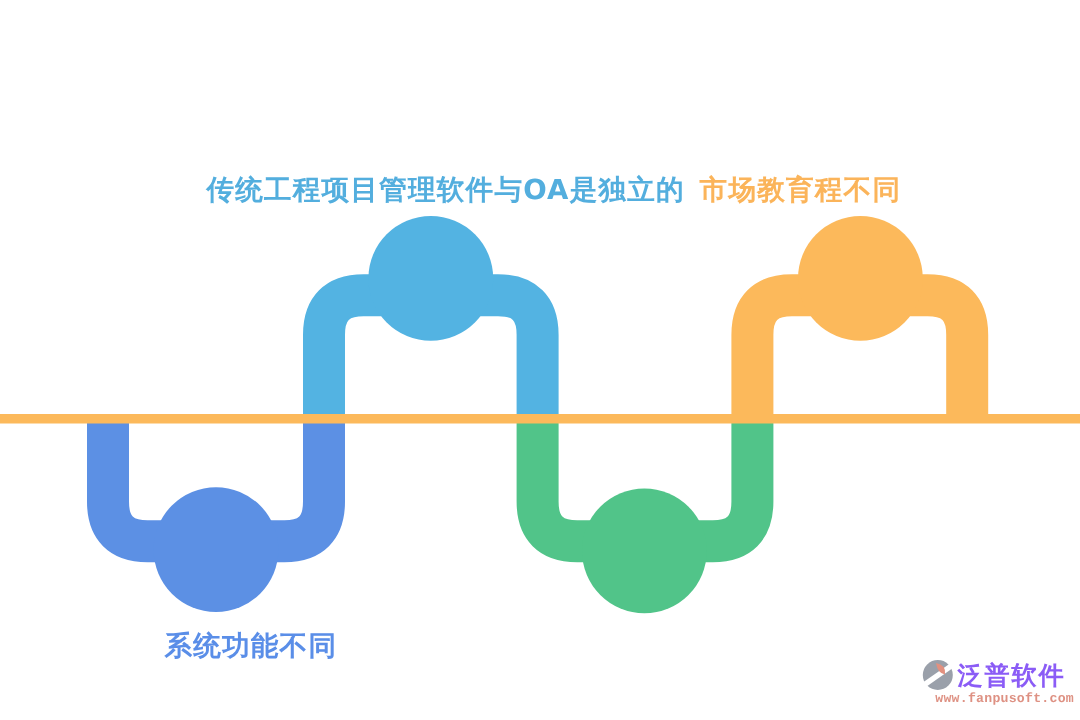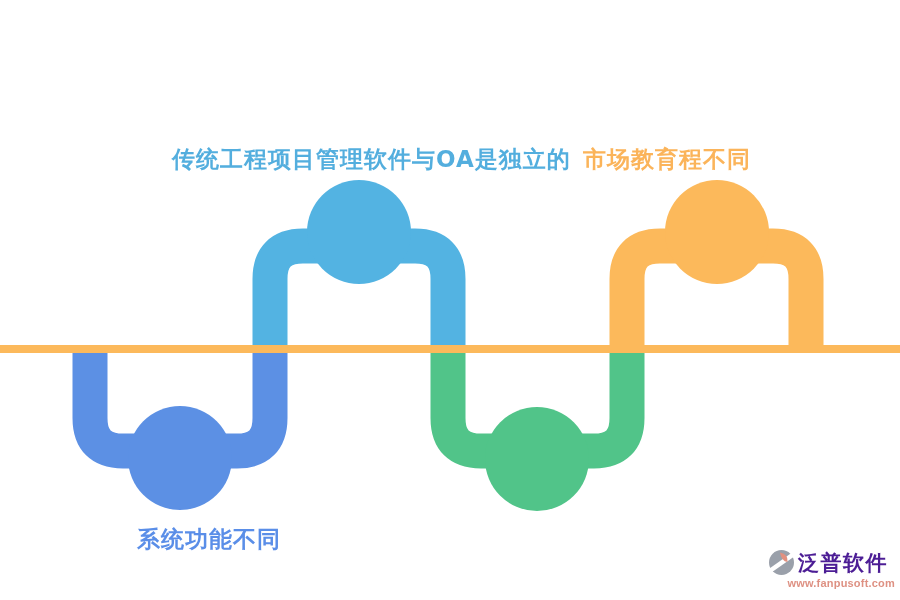--- a/index.html
+++ b/index.html
@@ -24,25 +24,25 @@
   .label-sky    { left: 172px; top: 147px; color: #53AEDE; }
   .label-orange { left: 583px; top: 147px; color: #FBB45A; }
   .label-royal  { left: 137px; top: 527px; color: #5A8EE8; }
   .label-green  { left: 478px; top: 527px; color: #53C78E; }
 
   .watermark { position: absolute; left: 768px; top: 549px; width: 127px; }
   .wm-row { display: flex; align-items: center; }
   .wm-icon { width: 27px; height: 27px; flex: 0 0 27px; margin-right: 3px; }
   .wm-brand {
     font-size: 21px; font-weight: bold;
-    color: #4c1d95; letter-spacing: 1.5px;
+    color: #8b5cf6; letter-spacing: 1.5px;
     white-space: nowrap; line-height: 26px;
   }
   .wm-url {
-    font-family: Liberation Sans, sans-serif;
+    font-family: Liberation Mono, monospace;
     font-size: 11px; font-weight: bold;
     color: #DE9183; letter-spacing: 0.2px;
     text-align: right; margin-top: 1px;
     white-space: nowrap;
   }
 </style>
 </head>
 <body>
 
 <div class="stage">

